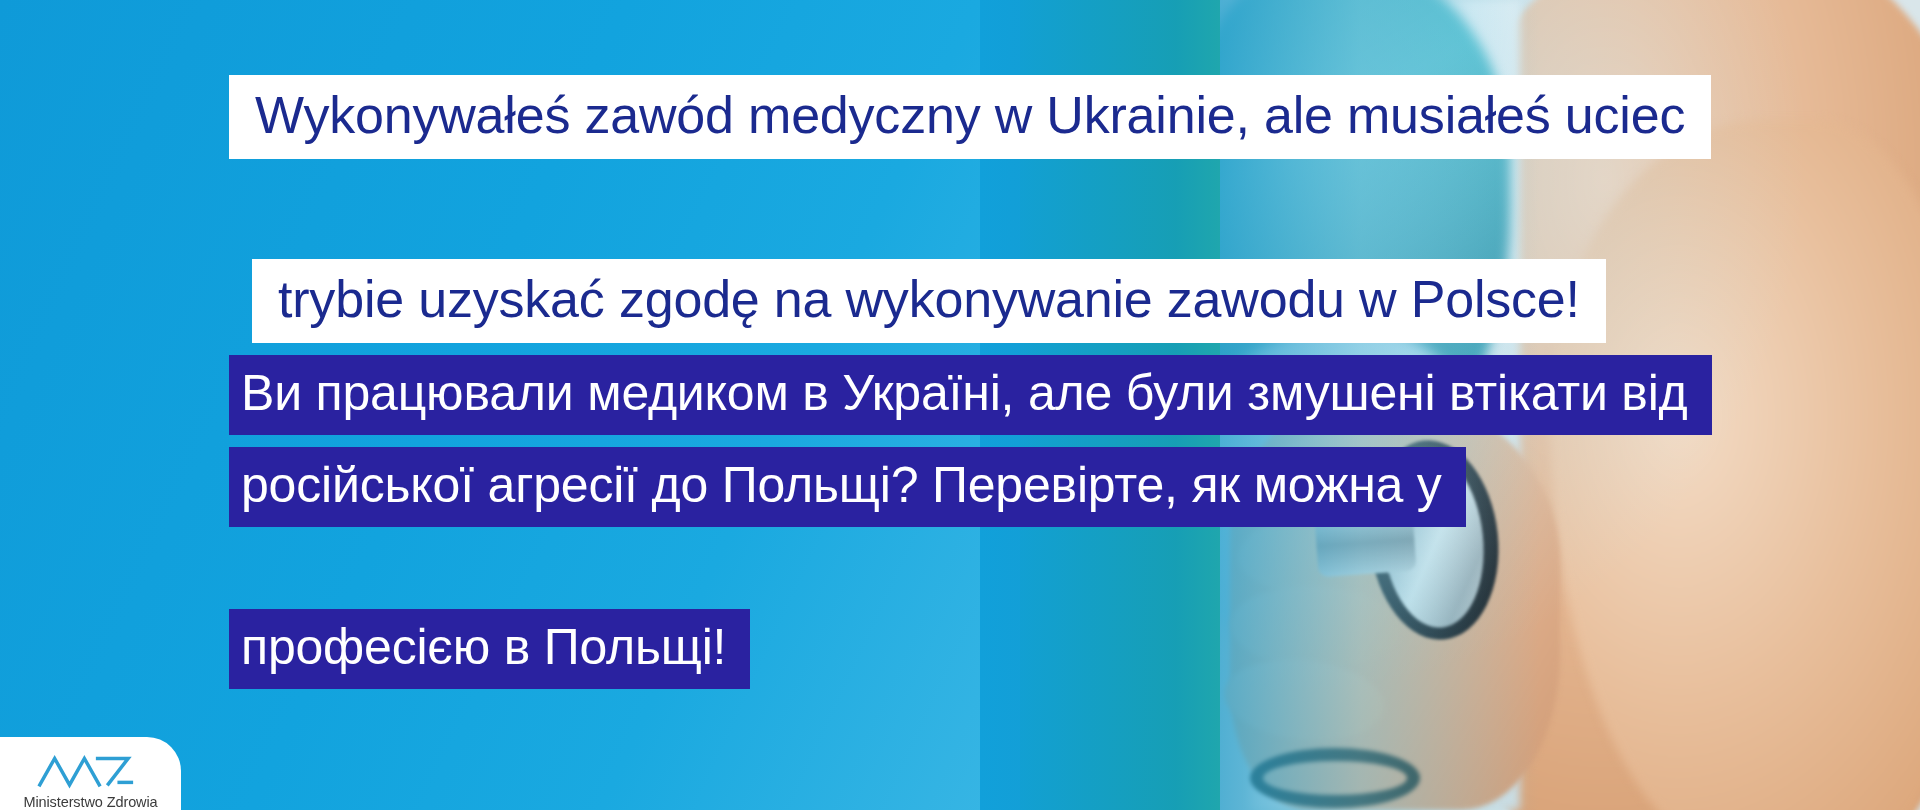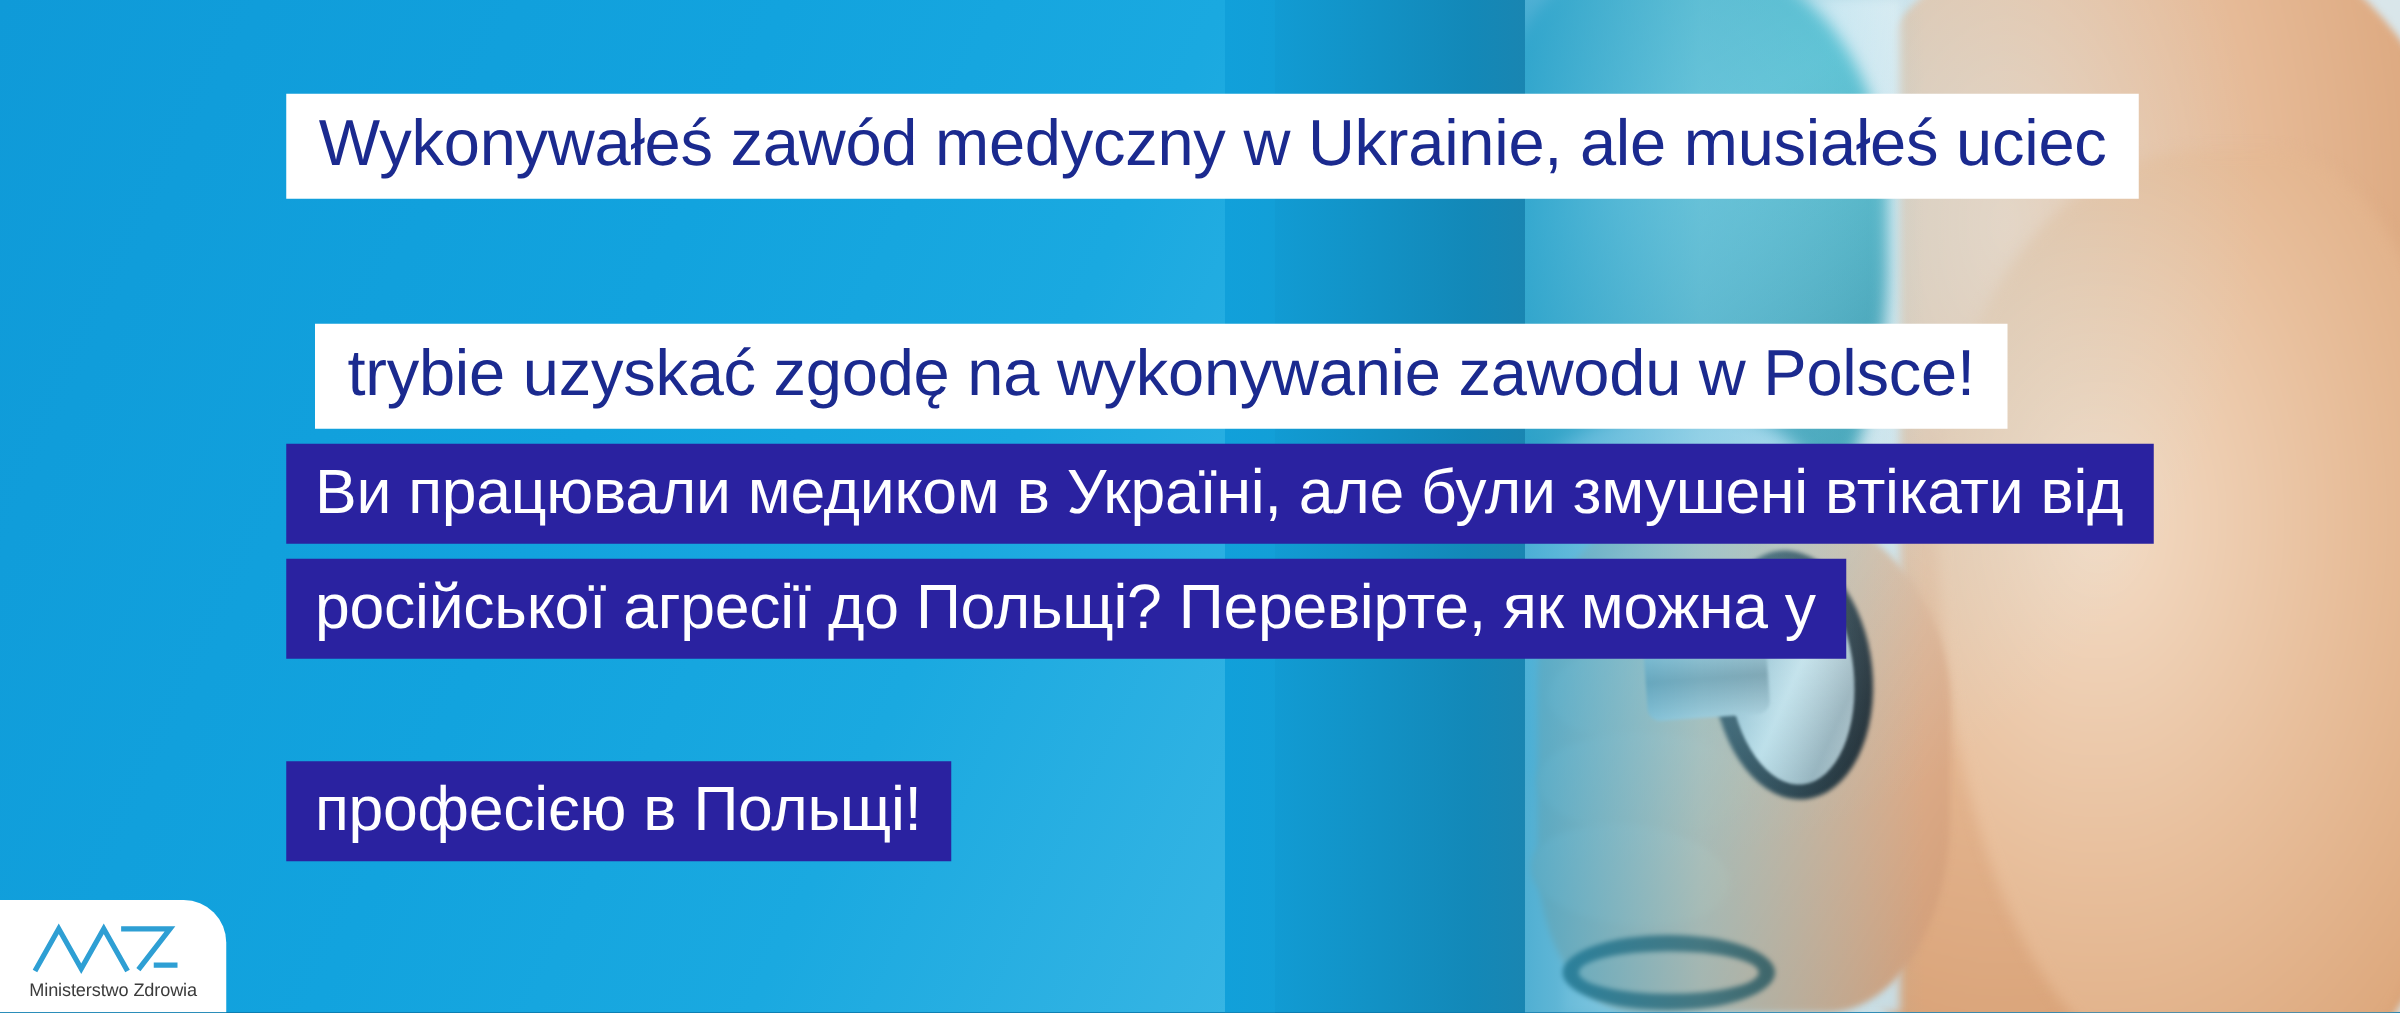--- a/index.html
+++ b/index.html
@@ -9,21 +9,21 @@
     overflow:hidden;
     background:#0f9fdb;
     font-family:"Liberation Sans", sans-serif;
   }
 
   .banner {
     position:relative;
     width:1920px;
     height:810px;
     overflow:hidden;
-    background:#0c4a6e;
+    background:#22c55e;
   }
 
   
   .photo {
     position:absolute;
     top:0; right:0;
     width:700px; height:810px;
     overflow:hidden;
     background:#d9e6ea;
   }
@@ -157,36 +157,36 @@
   .pl-line {
     background:#ffffff;
     color:#1b2a8f;
     font-size:52px;
     padding:14px 26px 18px 26px;
   }
   .ua-line {
     background:#2a22a0;
     color:#ffffff;
     font-size:50px;
-    padding:13px 24px 17px 23px;
+    padding:13px 24px 17px 12px;
   }
   .row { position:absolute; left:0; }
   .r1 { top:75px; }
   .r2 { top:167px; }
   .r3 { top:259px;margin-left:23px; }
   .r4 { top:355px; }
   .r5 { top:447px; }
   .r6 { top:540px; }
   .r7 { top:609px; }
 
   
   .logo-badge {
     position:absolute;
     left:0; bottom:0;
-    width:181px; height:90px;
+    width:181px; height:73px;
     background:#ffffff;
     border-top-right-radius:34px;
     display:flex;
     flex-direction:column;
     align-items:center;
     justify-content:flex-start;
     padding-top:14px;
   }
   .logo-mark { width:130px; height:46px; display:block; }
   .logo-text {

